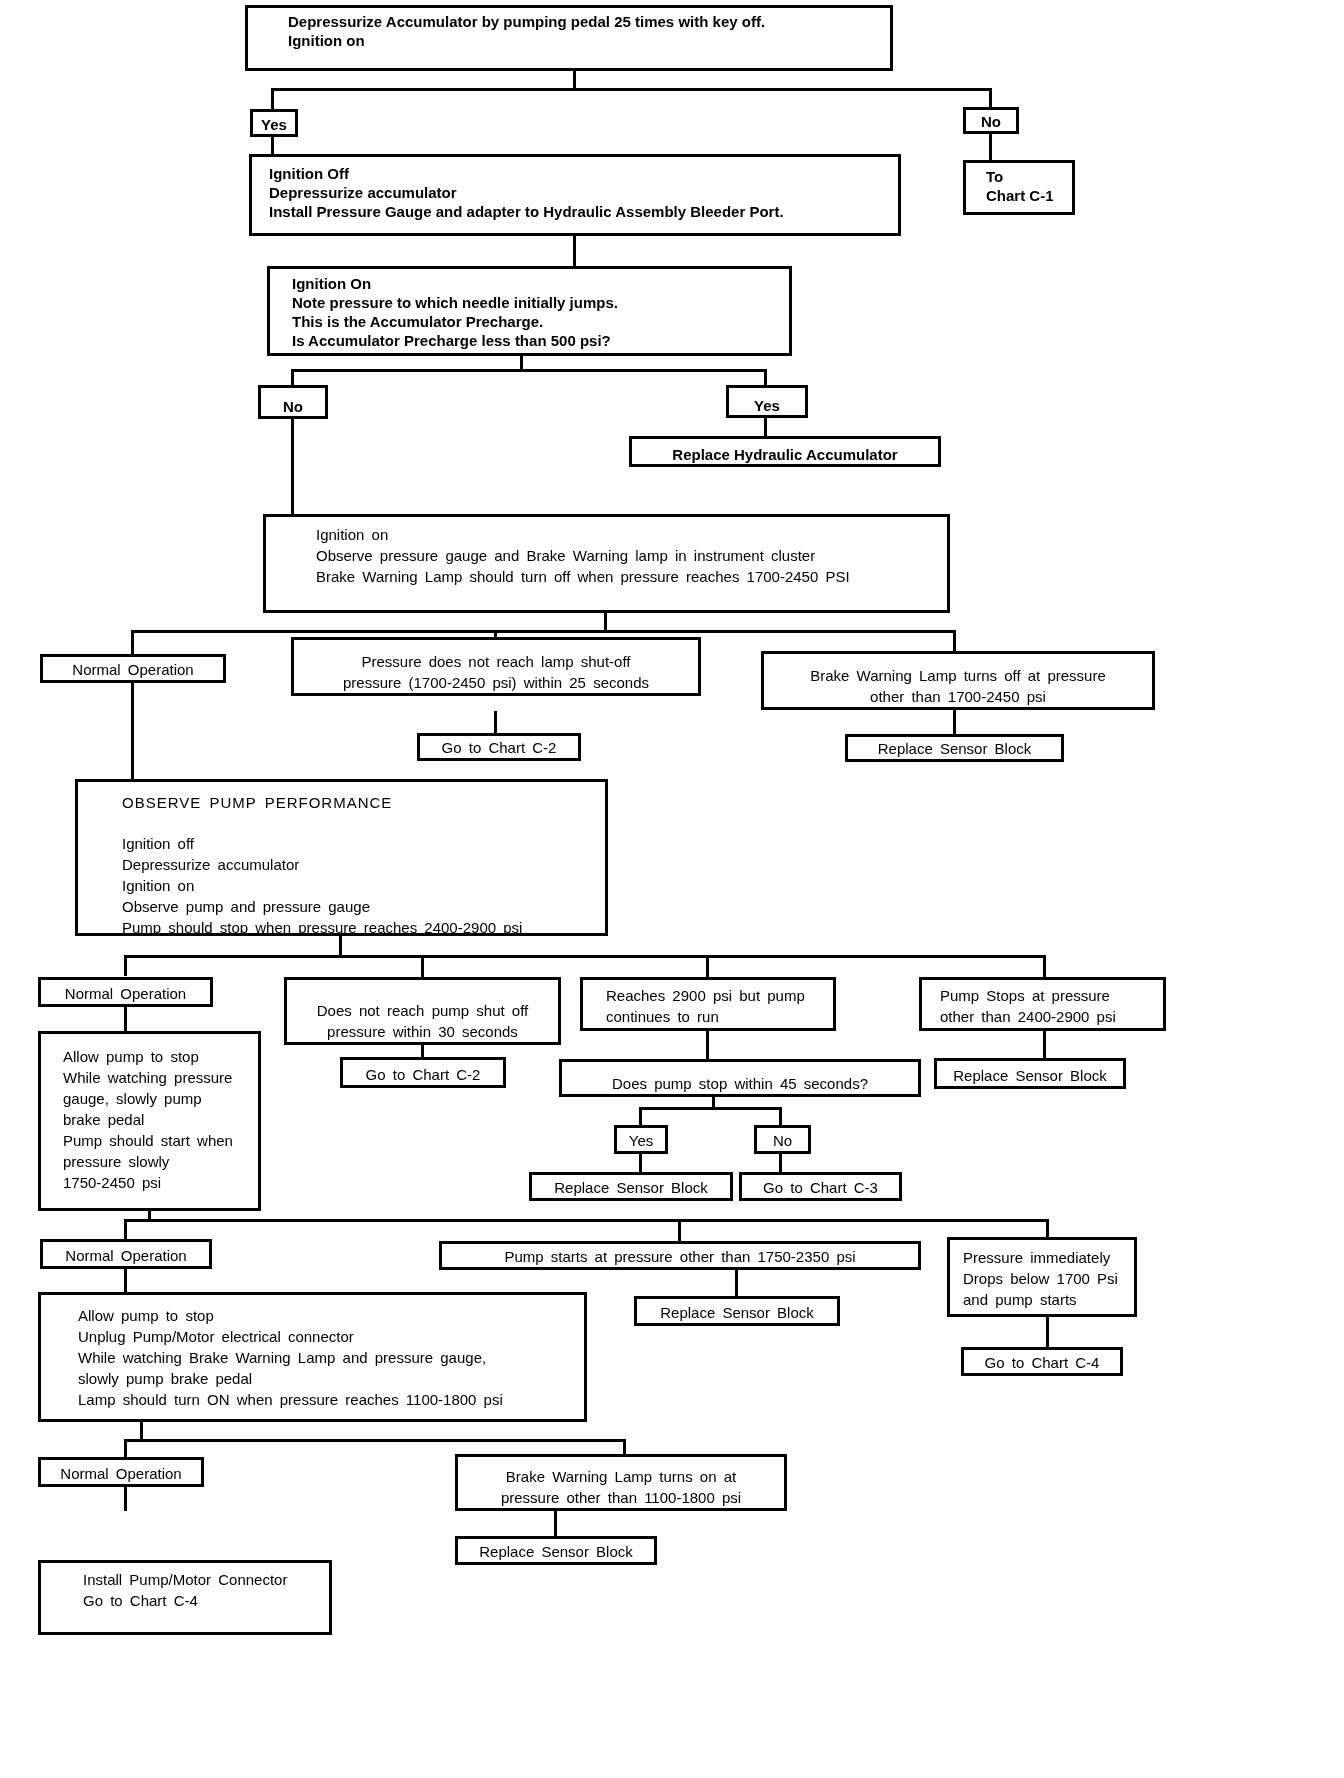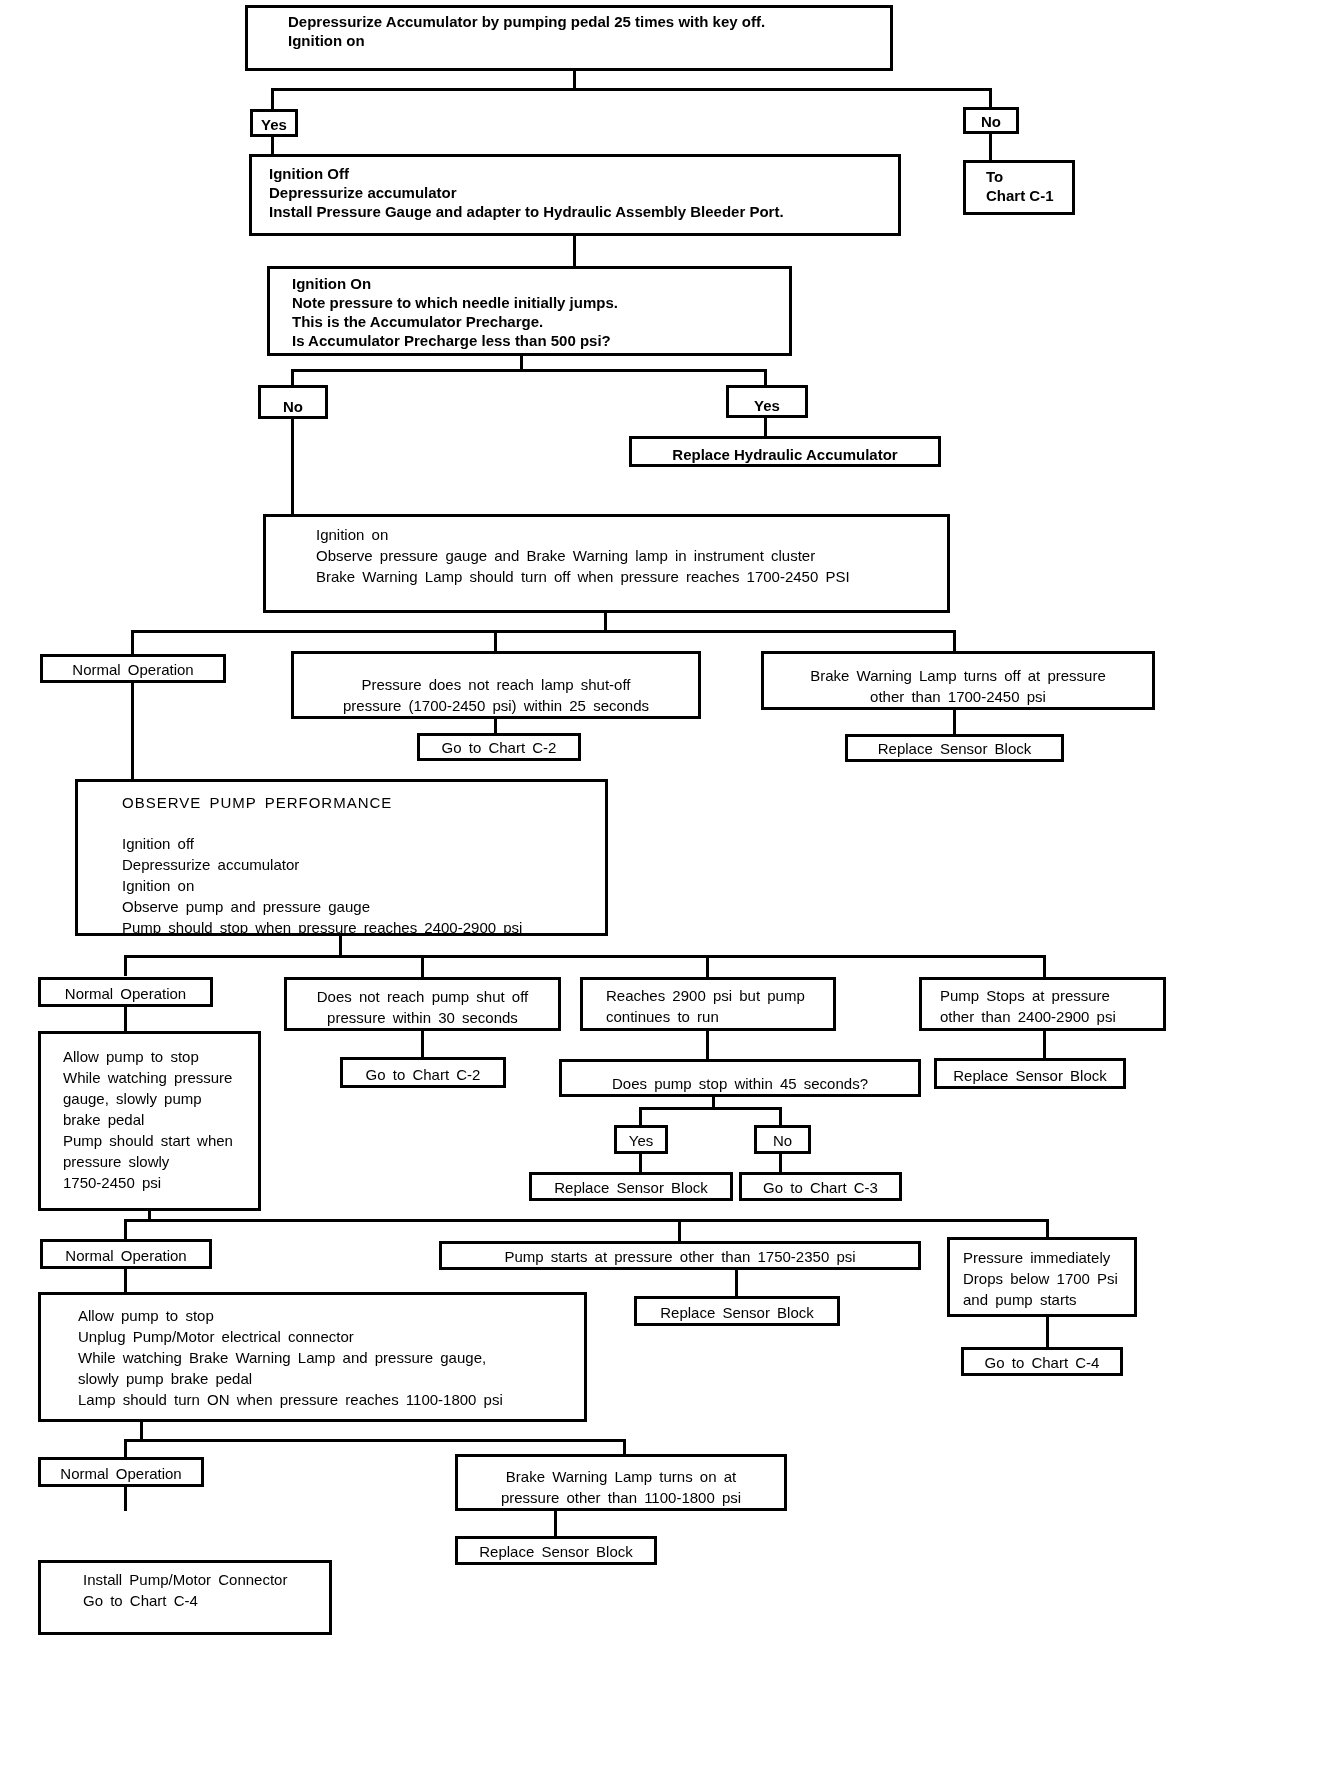--- a/index.html
+++ b/index.html
@@ -114,21 +114,21 @@
   <div class="box lt" style="left:263px;top:514px;width:687px;height:99px;padding:7px 6px 0 50px">
     <span class="line">Ignition on</span>
     <span class="line">Observe pressure gauge and Brake Warning lamp in instrument cluster</span>
     <span class="line">Brake Warning Lamp should turn off when pressure reaches 1700-2450 PSI</span>
   </div>
 
   <div class="box lt ctr" style="left:40px;top:654px;width:186px;height:29px">
     <span>Normal Operation</span>
   </div>
 
-  <div class="box lt ctr" style="left:291px;top:651px;width:410px;height:68px">
+  <div class="box lt ctr" style="left:291px;top:637px;width:410px;height:59px">
     <span class="line">Pressure does not reach lamp shut-off</span>
     <span class="line">pressure (1700-2450 psi) within 25 seconds</span>
   </div>
 
   <div class="box lt ctr" style="left:761px;top:651px;width:394px;height:59px">
     <span class="line">Brake Warning Lamp turns off at pressure</span>
     <span class="line">other than 1700-2450 psi</span>
   </div>
 
   <div class="box lt ctr" style="left:417px;top:733px;width:164px;height:28px">
@@ -144,21 +144,21 @@
     <span class="line">Depressurize accumulator</span>
     <span class="line">Ignition on</span>
     <span class="line">Observe pump and pressure gauge</span>
     <span class="line">Pump should stop when pressure reaches 2400-2900 psi</span>
   </div>
 
   <div class="box lt ctr" style="left:38px;top:977px;width:175px;height:30px">
     <span>Normal Operation</span>
   </div>
 
-  <div class="box lt ctr" style="left:284px;top:977px;width:277px;height:54px">
+  <div class="box lt ctr" style="left:284px;top:977px;width:277px;height:68px">
     <span class="line">Does not reach pump shut off</span>
     <span class="line">pressure within 30 seconds</span>
   </div>
 
   <div class="box lt" style="left:580px;top:977px;width:256px;height:54px;padding:5px 4px 0 23px">
     <span class="line">Reaches 2900 psi but pump</span>
     <span class="line">continues to run</span>
   </div>
 
   <div class="box lt" style="left:919px;top:977px;width:247px;height:54px;padding:5px 4px 0 18px">

